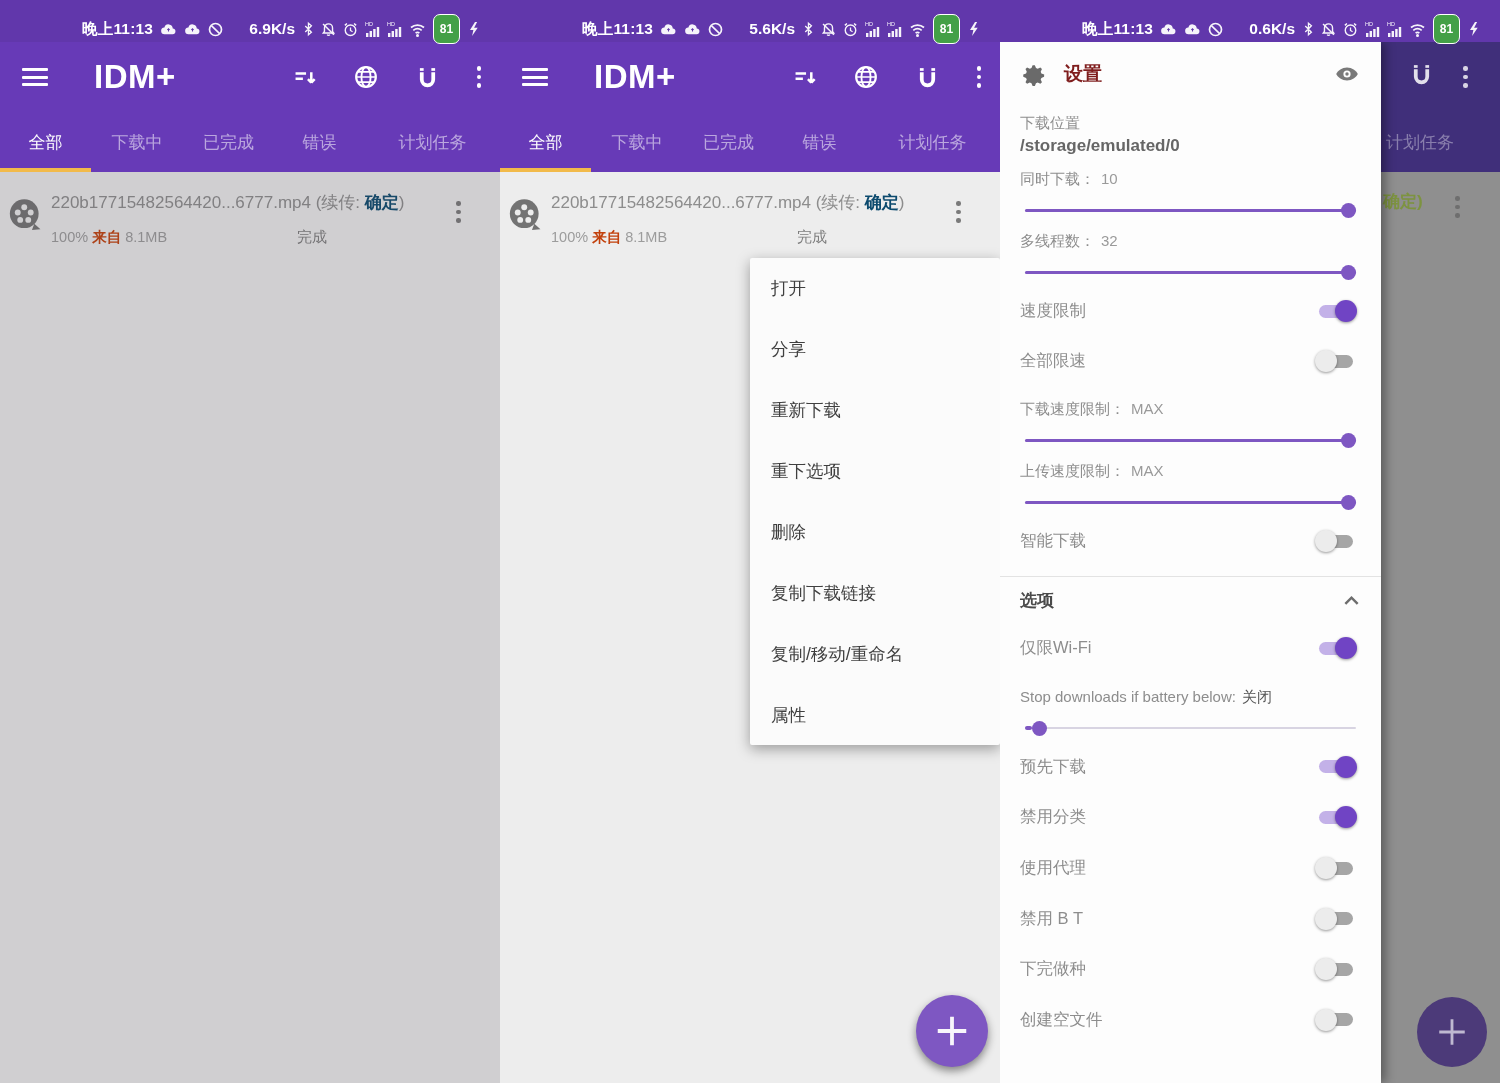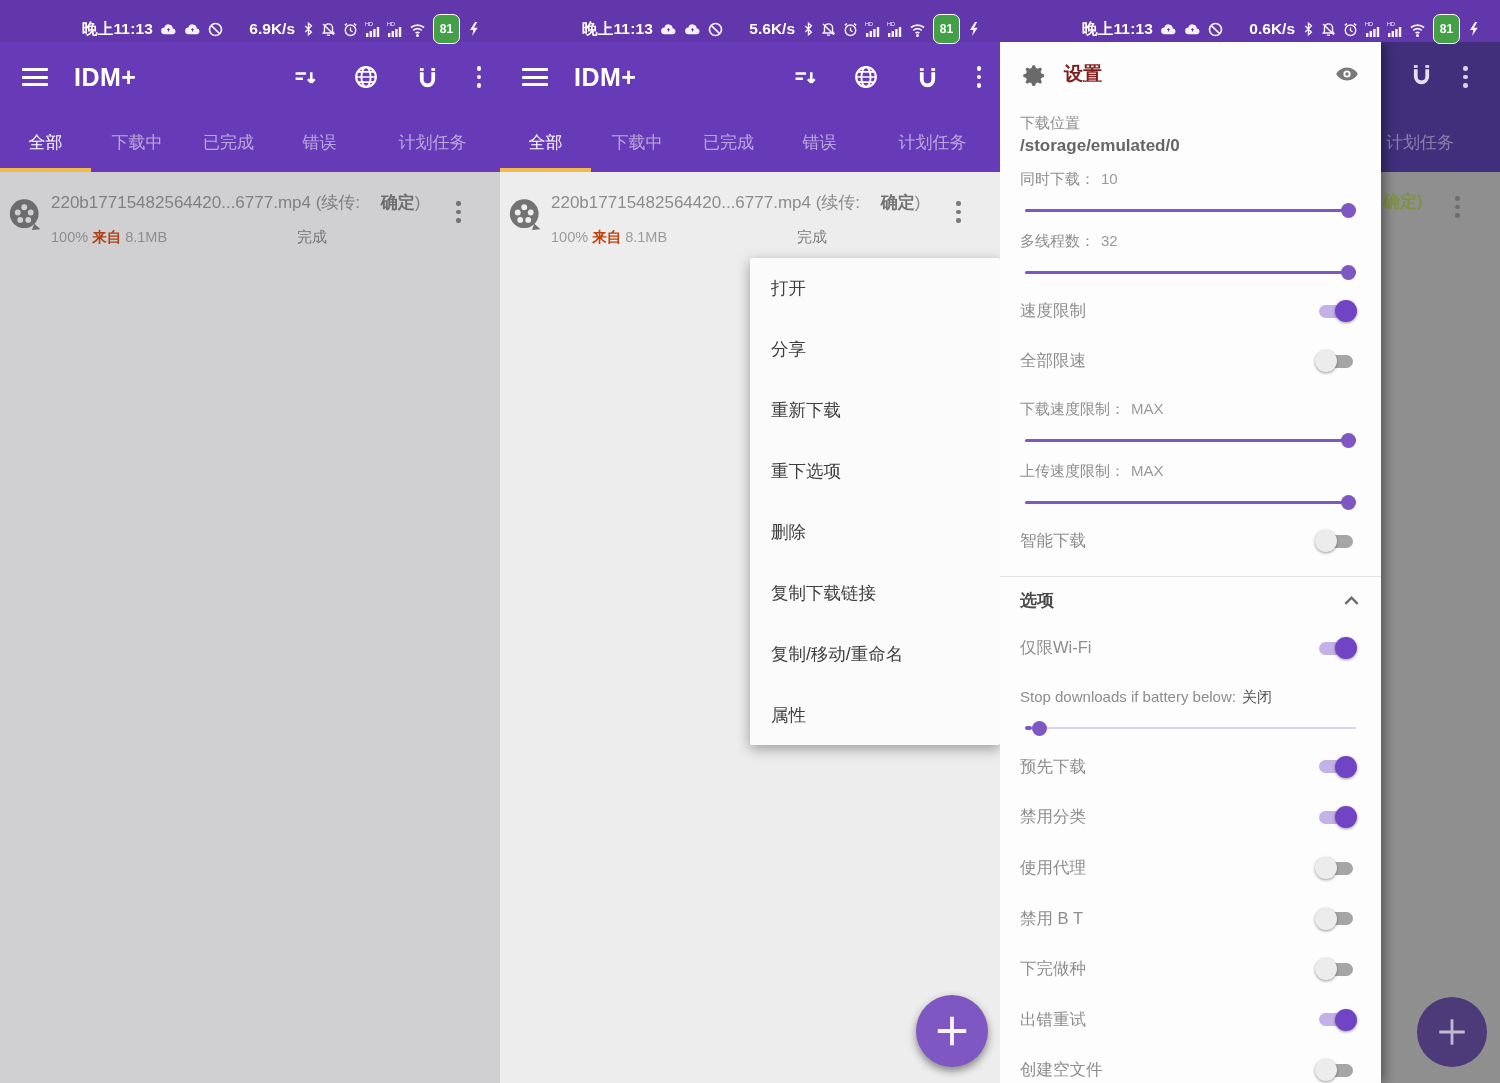--- a/index.html
+++ b/index.html
@@ -16,38 +16,38 @@
   .sb-speed{font-size:15.5px;font-weight:bold;}
   .sb-ico{display:flex;align-items:center;opacity:.95;}
   .battery{display:flex;align-items:center;justify-content:center;width:27px;height:30px;
     border:1.5px solid #fff;border-radius:7px;background:#43a047;font-size:12px;font-weight:bold;color:#fff;}
 
   
   .appbar{position:absolute;left:0;top:42px;width:500px;height:70px;background:#673ab7;
     display:flex;align-items:center;color:#fff;z-index:5;}
   .hamburger{width:26px;margin-left:22px;display:flex;flex-direction:column;gap:4.5px;}
   .hamburger i{display:block;height:3px;background:#fff;border-radius:1px;}
-  .app-title{font-size:25px;font-weight:bold;margin-left:26px;letter-spacing:.5px;}
+  .app-title{font-size:33px;font-weight:bold;margin-left:46px;letter-spacing:.5px;}
   .appbar-icons{margin-left:auto;display:flex;align-items:center;gap:37px;padding-right:19px;}
   .appbar-icons .sb-ico{opacity:1;}
 
   
   .tabs{position:absolute;left:0;top:112px;width:500px;height:60px;background:#673ab7;
     display:grid;grid-template-columns:91px 92px 91px 91px 1fr;z-index:5;}
   .tab{position:relative;display:flex;align-items:center;justify-content:center;
     font-size:17px;color:rgba(255,255,255,.55);}
   .tab.sel{color:#fff;}
   .tab.sel::after{content:"";position:absolute;left:0;right:0;bottom:0;height:4.5px;background:#f2ba4a;}
 
   
   .list{position:absolute;left:0;top:172px;width:500px;bottom:0;background:#ededed;}
   .ditem{position:relative;height:92px;}
   .ditem .reel{position:absolute;left:8px;top:26px;}
   .ditem .dtitle{position:absolute;left:51px;top:19px;font-size:17px;color:#8d8d8d;white-space:nowrap;}
-  .ditem .ok{color:#737373;font-weight:bold;margin-left:16px;}
+  .ditem .ok{color:#0c4a6e;font-weight:bold;}
   .ditem .dsub{position:absolute;left:51px;top:56px;font-size:14.5px;color:#9c9c9c;}
   .ditem .dsub b{color:#c2410c;font-weight:bold;}
   .ditem .dstate{position:absolute;left:297px;top:56px;font-size:15px;color:#7d7d7d;}
   .vdots{display:inline-flex;flex-direction:column;gap:4px;}
   .vdots i{width:4.5px;height:4.5px;border-radius:50%;background:#7a7a7a;}
   .ditem .vdots{position:absolute;left:456px;top:29px;}
 
   .scrim{position:absolute;left:0;top:172px;width:500px;bottom:0;background:rgba(75,70,82,.18);z-index:2;}
 
   
@@ -650,27 +650,20 @@
             </div>
           </div>
           <div class="trow orow">
             <span class="tlabel">下完做种</span>
             <div class="tgl off">
               <div class="track"></div>
               <div class="knob"></div>
             </div>
           </div>
           <div class="trow orow">
-            <span class="tlabel">出错重试</span>
-            <div class="tgl on">
-              <div class="track"></div>
-              <div class="knob"></div>
-            </div>
-          </div>
-          <div class="trow orow">
             <span class="tlabel">创建空文件</span>
             <div class="tgl off">
               <div class="track"></div>
               <div class="knob"></div>
             </div>
           </div>
         </div>
     </div>
   </div>
 </div>

